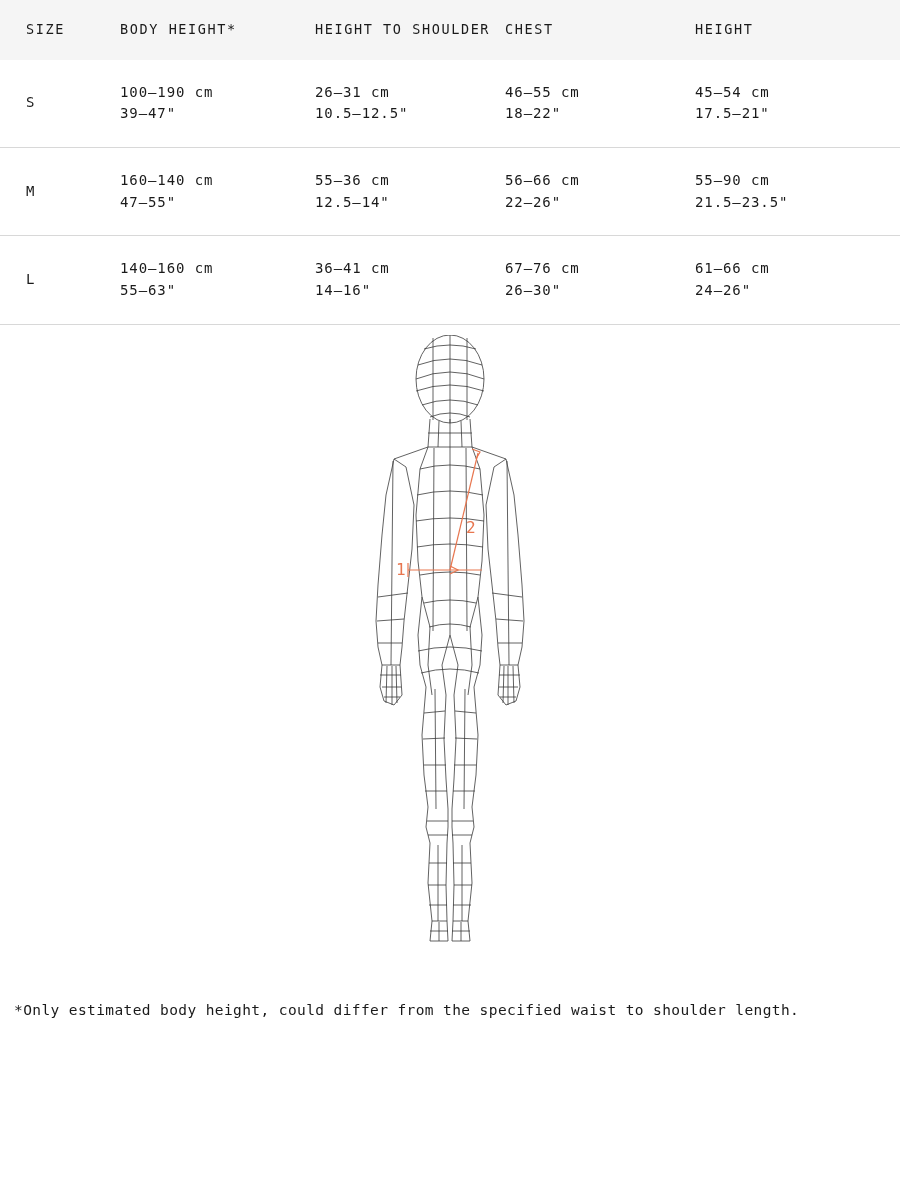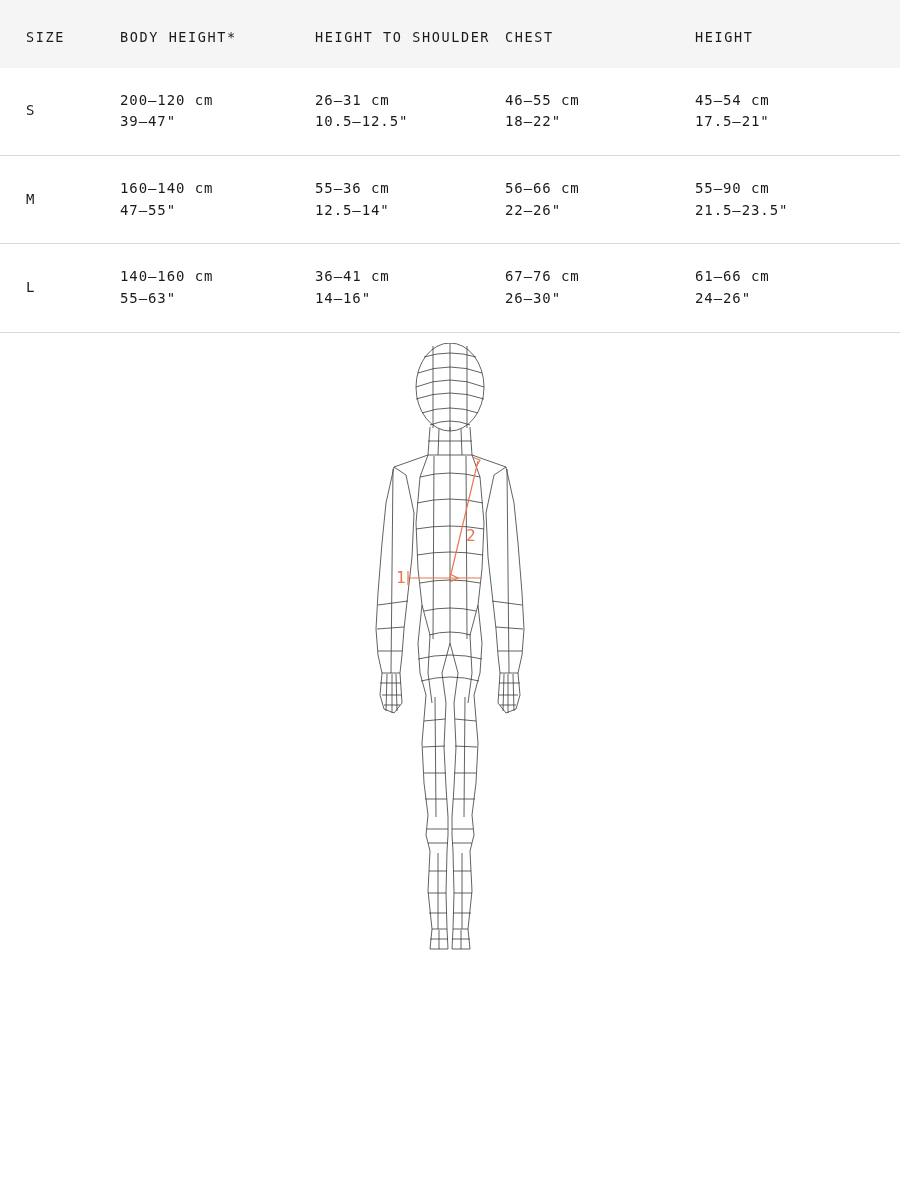--- a/index.html
+++ b/index.html
@@ -26,21 +26,21 @@
   }
   table.size-table thead tr {
     background: #f5f5f5;
   }
   table.size-table th {
     text-align: left;
     font-weight: 400;
     font-size: 13.5px;
     letter-spacing: 1.6px;
     color: #1a1a1a;
-    padding: 28px 8px 20px 0;
+    padding: 20px 8px 20px 0;
     vertical-align: middle;
     line-height: 1.45;
     margin-top: 43px;
   }
   table.size-table th.col-size { width: 120px; padding-left: 26px; }
   table.size-table th.col-h    { width: 195px; }
   table.size-table th.col-w2s  { width: 190px; }
   table.size-table th.col-ch   { width: 190px; }
   table.size-table th.col-wa   { width: auto; }
 
@@ -92,21 +92,21 @@
         <th class="col-h">BODY HEIGHT*</th>
         <th class="col-w2s">HEIGHT TO SHOULDER</th>
         <th class="col-ch">CHEST</th>
         <th class="col-wa">HEIGHT</th>
       </tr>
     </thead>
     <tbody>
       <tr>
         <td class="cell-size">S</td>
         <td>
-          <span class="cell-line">200–120 cm</span>
+          <span class="cell-line">100–190 cm</span>
           <span class="cell-line">39–47"</span>
         </td>
         <td>
           <span class="cell-line">26–31 cm</span>
           <span class="cell-line">10.5–12.5"</span>
         </td>
         <td>
           <span class="cell-line">46–55 cm</span>
           <span class="cell-line">18–22"</span>
         </td>
@@ -283,15 +283,16 @@
         <path d="M160 231 L168 235 L160 239"></path>
         <path d="M160 235 L188 118"></path>
         <path d="M182 114 L190 117 L186 124"></path>
       </g>
       <text x="106" y="240" fill="#e8764f" font-family="DejaVu Sans Mono, monospace" font-size="16">1</text>
       <text x="176" y="198" fill="#e8764f" font-family="DejaVu Sans Mono, monospace" font-size="16">2</text>
     </svg>
   </div>
 
   <div class="notes">
+    <p>*Only estimated body height, could differ from the specified waist to shoulder length.</p>
   </div>
 
 </div>
 
 </body></html>

